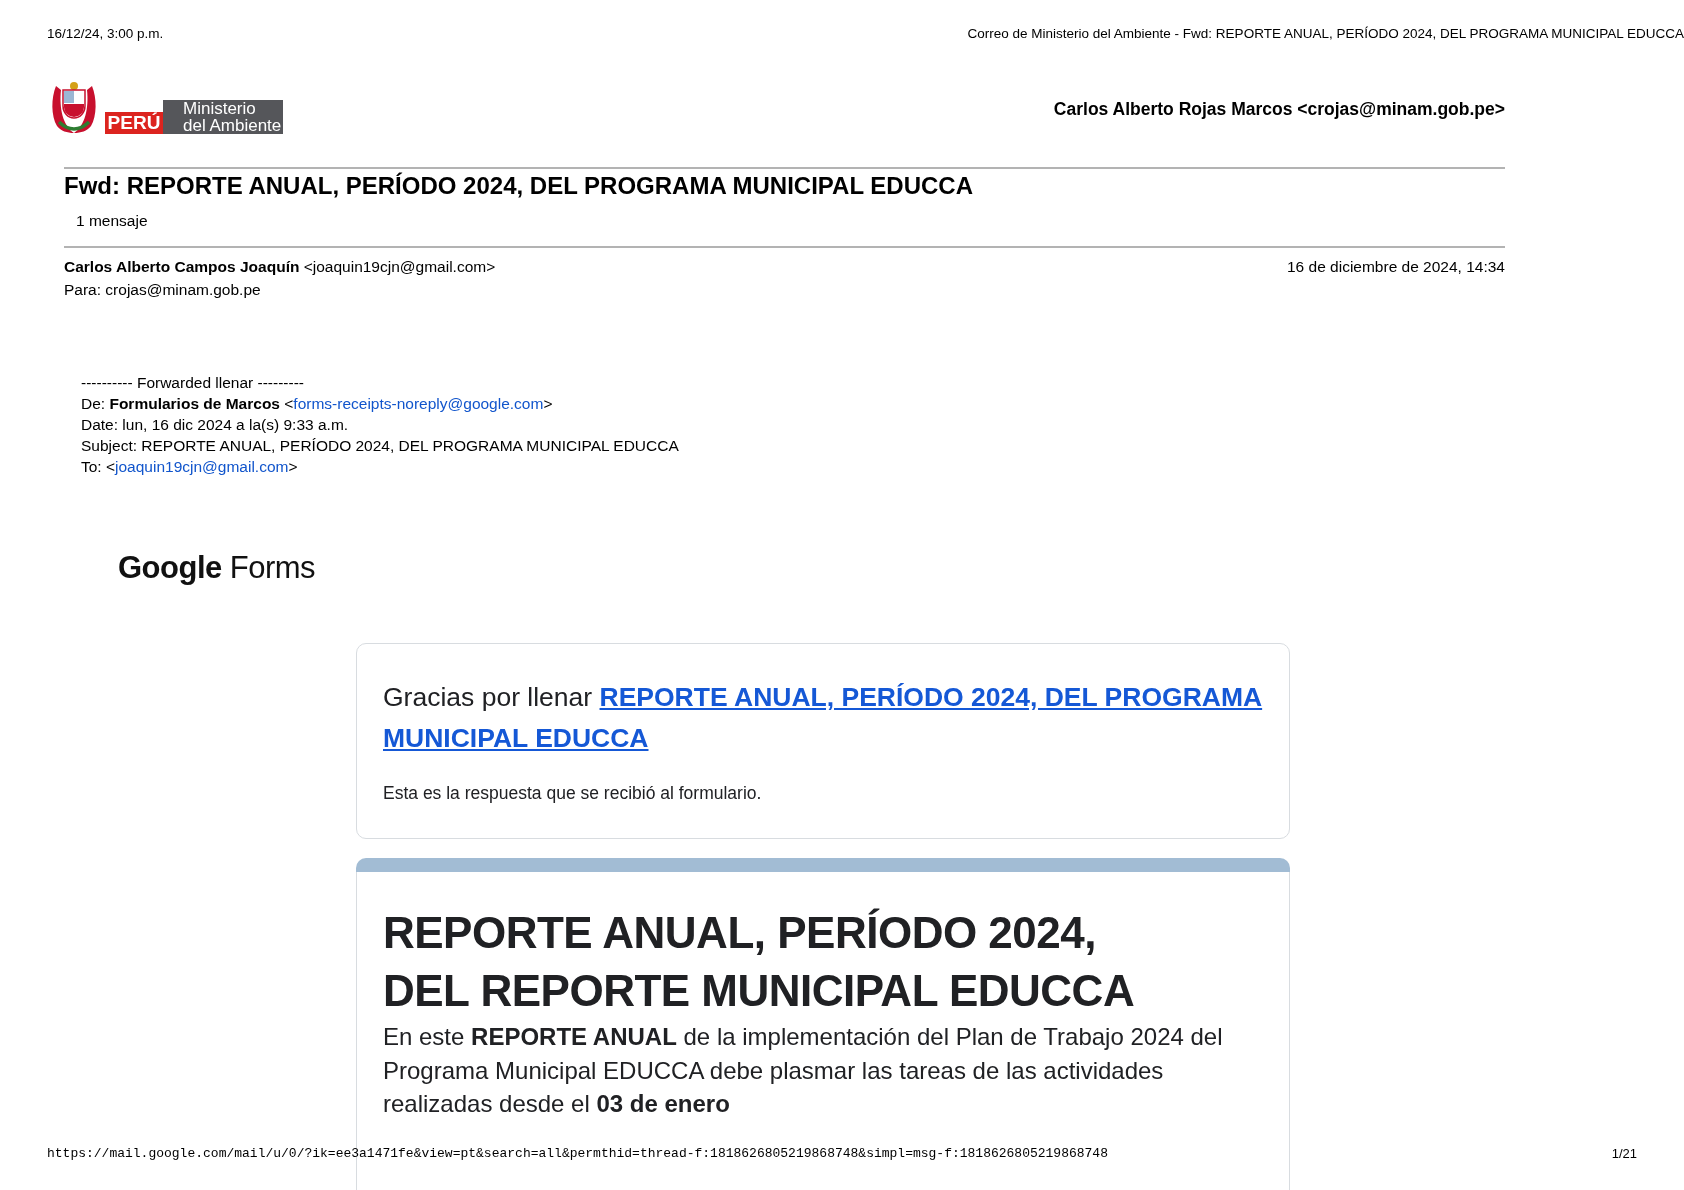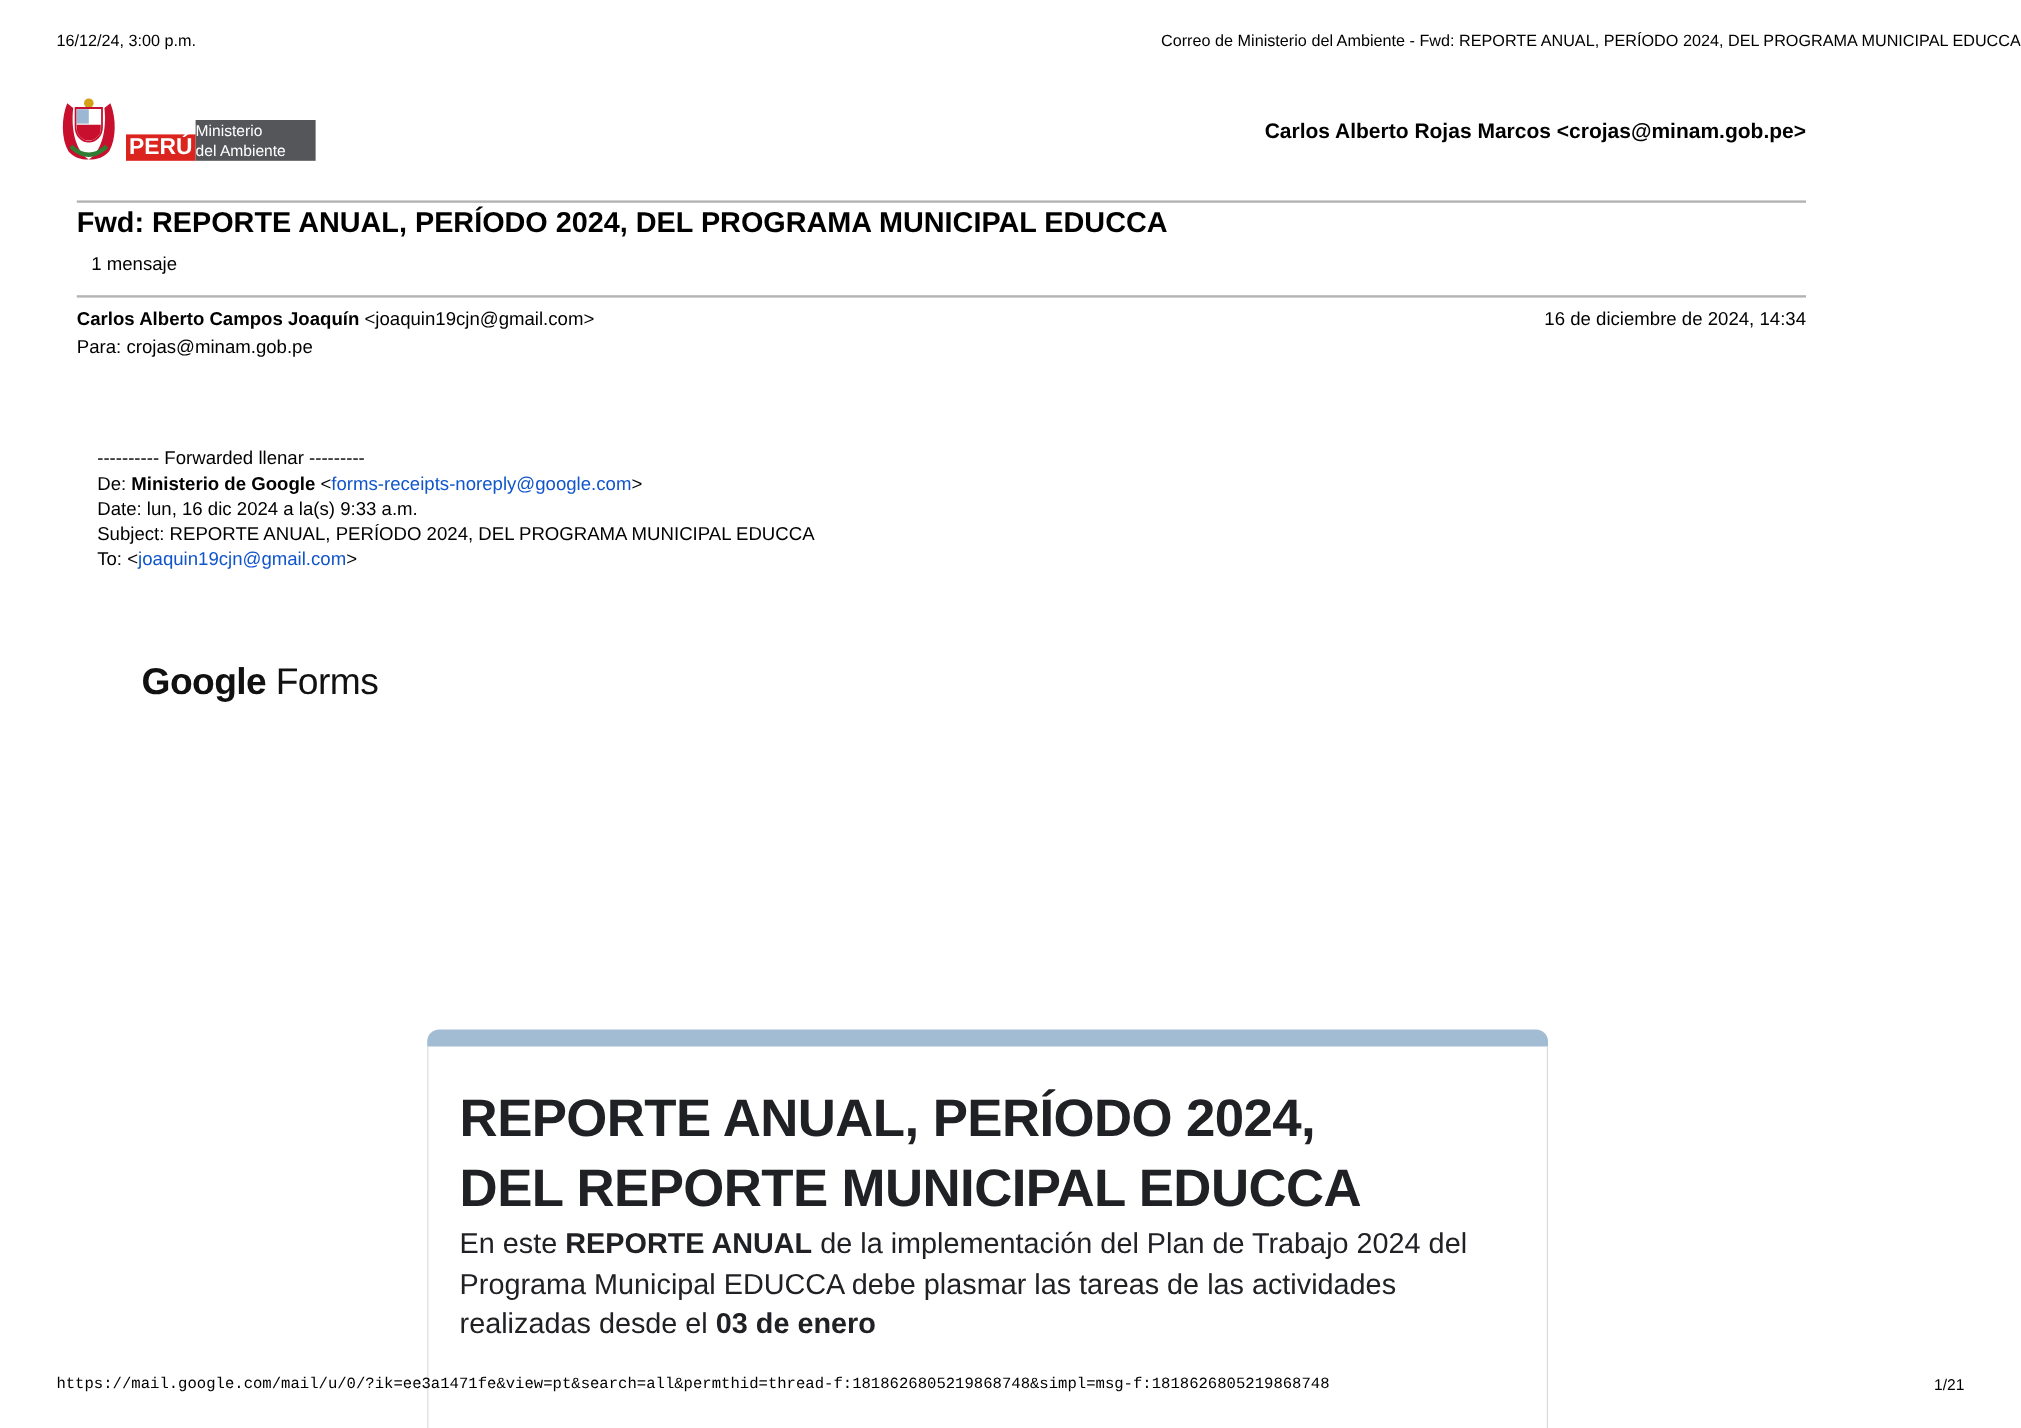--- a/index.html
+++ b/index.html
@@ -10,22 +10,22 @@
   .print-ts{position:absolute;left:47px;top:26px;font-size:13.5px;}
   .print-title{position:absolute;left:0;right:0;top:26px;text-align:right;font-size:13.5px;}
   .footer-url{position:absolute;left:47px;top:1146px;font-size:13px;font-family:Liberation Mono, monospace;}
   .footer-page{position:absolute;right:47px;top:1146px;font-size:13px;}
 
   
   .logo{position:absolute;left:48px;top:78px;height:56px;display:flex;align-items:flex-end;}
   .coat{width:52px;height:56px;margin-right:5px;}
   .peru-box{width:58px;background:var(--logo-red,#dc241f);color:#fff;display:flex;align-items:center;
             justify-content:center;font-weight:bold;font-size:19px;}
-  .min-box{width:100px;background:var(--logo-gray,#55565a);color:#fff;font-size:13px;line-height:17px;
-           display:flex;flex-direction:column;justify-content:center;padding-left:0;box-sizing:content-box;}
+  .min-box{width:100px;background:var(--logo-gray,#55565a);color:#fff;font-size:17px;line-height:17px;
+           display:flex;flex-direction:column;justify-content:center;padding-left:20px;box-sizing:content-box;}
 
   .account-owner{position:absolute;right:179px;top:99px;font-weight:bold;font-size:17.5px;}
 
   .hr{position:absolute;left:64px;width:1441px;height:2px;background:#b3b3b3;}
   .hr1{top:167px;}
   .hr2{top:246px;}
 
   .subject{position:absolute;left:64px;top:172px;font-size:24px;font-weight:bold;}
   .msg-count{position:absolute;left:64px;top:212px;font-size:15.5px;margin-left:12px;}
 
@@ -98,33 +98,39 @@
     <span>
       <span class="sender-name">Carlos Alberto Campos Joaquín</span><span> &lt;joaquin19cjn@gmail.com&gt;</span>
     </span>
     <span>16 de diciembre de 2024, 14:34</span>
   </div>
   <div class="para-line">Para: crojas@minam.gob.pe</div>
 
   <div class="fwd">
     <div>---------- Forwarded llenar ---------</div>
     <div>
-      <span>De: </span><b>Ministerio de Google</b><span> &lt;</span><a href="#" class="link">forms-receipts-noreply@google.com</a><span>&gt;</span>
+      <span>De: </span><b>Formularios de Marcos</b><span> &lt;</span><a href="#" class="link">forms-receipts-noreply@google.com</a><span>&gt;</span>
     </div>
     <div>Date: lun, 16 dic 2024 a la(s) 9:33 a.m.</div>
     <div>Subject: REPORTE ANUAL, PERÍODO 2024, DEL PROGRAMA MUNICIPAL EDUCCA</div>
     <div>
       <span>To: &lt;</span><a href="#" class="link">joaquin19cjn@gmail.com</a><span>&gt;</span>
     </div>
   </div>
 
   <div class="gforms">
     <span class="g1">Google</span><span class="g2">Forms</span>
   </div>
 
+  <div class="card1">
+    <div class="card1-title">
+      <span>Gracias por llenar </span><a href="#" class="card1-link">REPORTE ANUAL, PERÍODO 2024, DEL PROGRAMA MUNICIPAL EDUCCA</a>
+    </div>
+    <div class="card1-body">Esta es la respuesta que se recibió al formulario.</div>
+  </div>
 
   <div class="card2">
     <div class="card2-bar"></div>
     <div class="card2-body">
       <div class="card2-title">
         <div>REPORTE ANUAL, PERÍODO 2024,</div>
         <div>DEL REPORTE MUNICIPAL EDUCCA</div>
       </div>
       <div class="card2-desc">
         <span>En este </span><b>REPORTE ANUAL</b><span> de la implementación del Plan de Trabajo 2024 del Programa Municipal EDUCCA debe plasmar las tareas de las actividades realizadas desde el </span><b>03 de enero</b>

